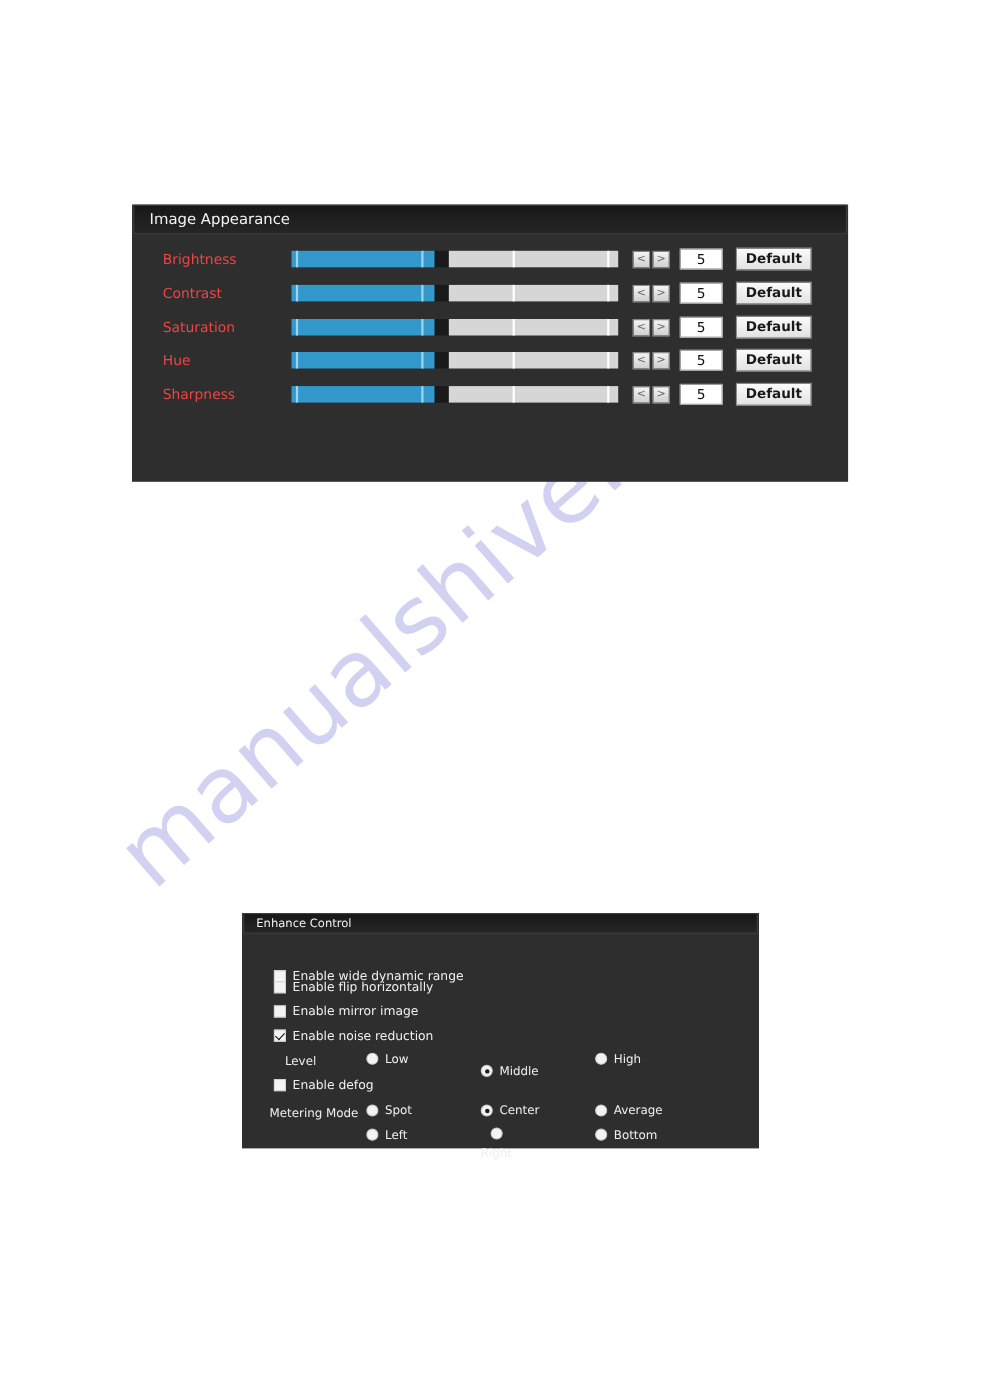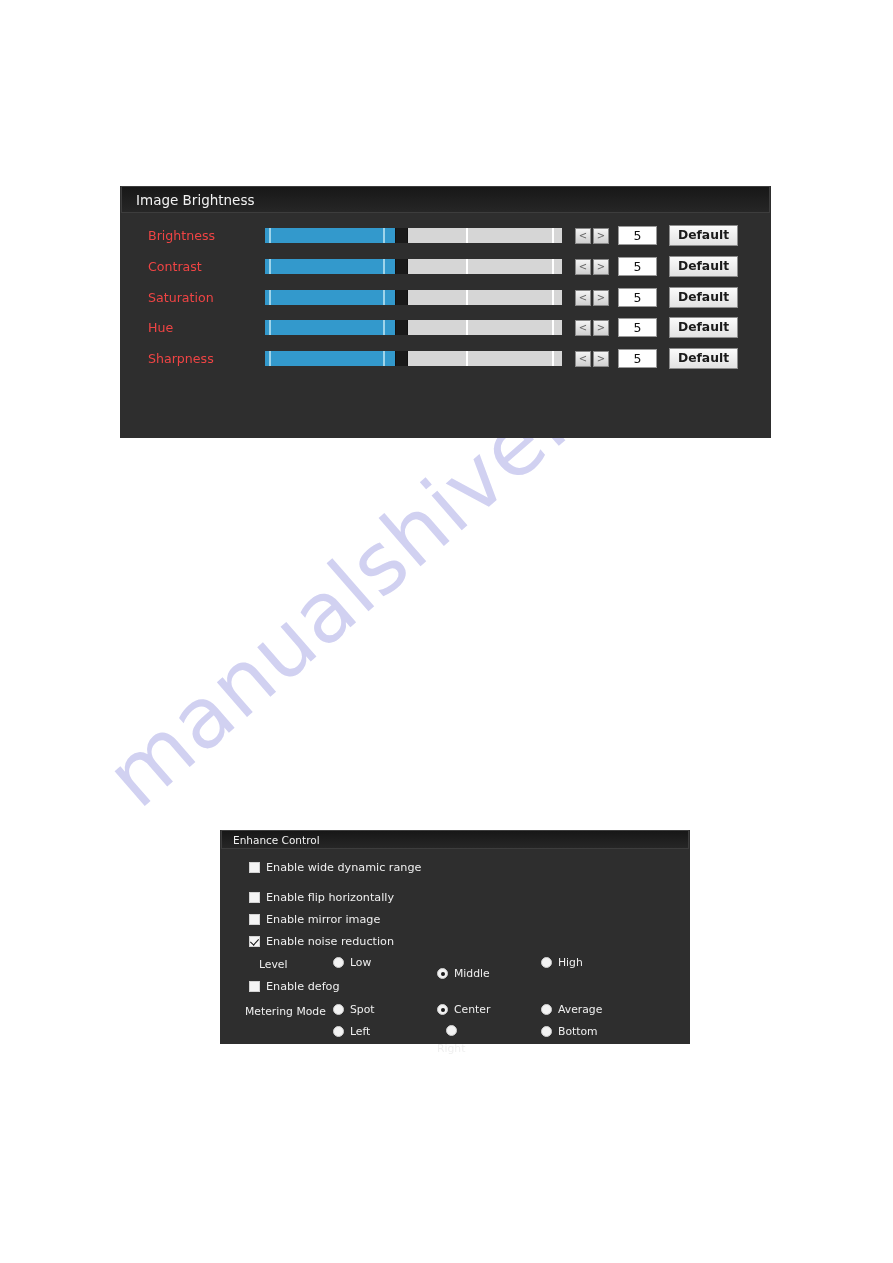--- a/index.html
+++ b/index.html
@@ -311,21 +311,21 @@
 </head>
 <body>
 
 <div class="watermark">
   <div class="watermark-text">manualshive.com</div>
 </div>
 
 <div class="panel" id="image-appearance-panel">
 
   <div class="panel-title">
-    <span>Image Brightness</span>
+    <span>Image Appearance</span>
   </div>
 
   <div class="slider-rows">
 
     <div class="slider-row">
       <div class="sr-label">Brightness</div>
       <div class="sr-slider">
         <div class="sr-fill" style="width:130px"></div>
         <div class="sr-handle"></div>
         <div class="sr-track"></div>
@@ -402,21 +402,21 @@
 </div>
 
 <div class="panel" id="enhance-control-panel">
 
   <div class="panel-title">
     <span>Enhance Control</span>
   </div>
 
   <div class="ec-body">
 
-    <div class="ec-check" style="left:29px; top:0;">
+    <div class="ec-check" style="left:29px; top:20px;">
       <span class="checkbox"></span>
       <span>Enable wide dynamic range</span>
     </div>
 
     <div class="ec-check" style="left:29px; top:30px;">
       <span class="checkbox"></span>
       <span>Enable flip horizontally</span>
     </div>
 
     <div class="ec-check" style="left:29px; top:52px;">

